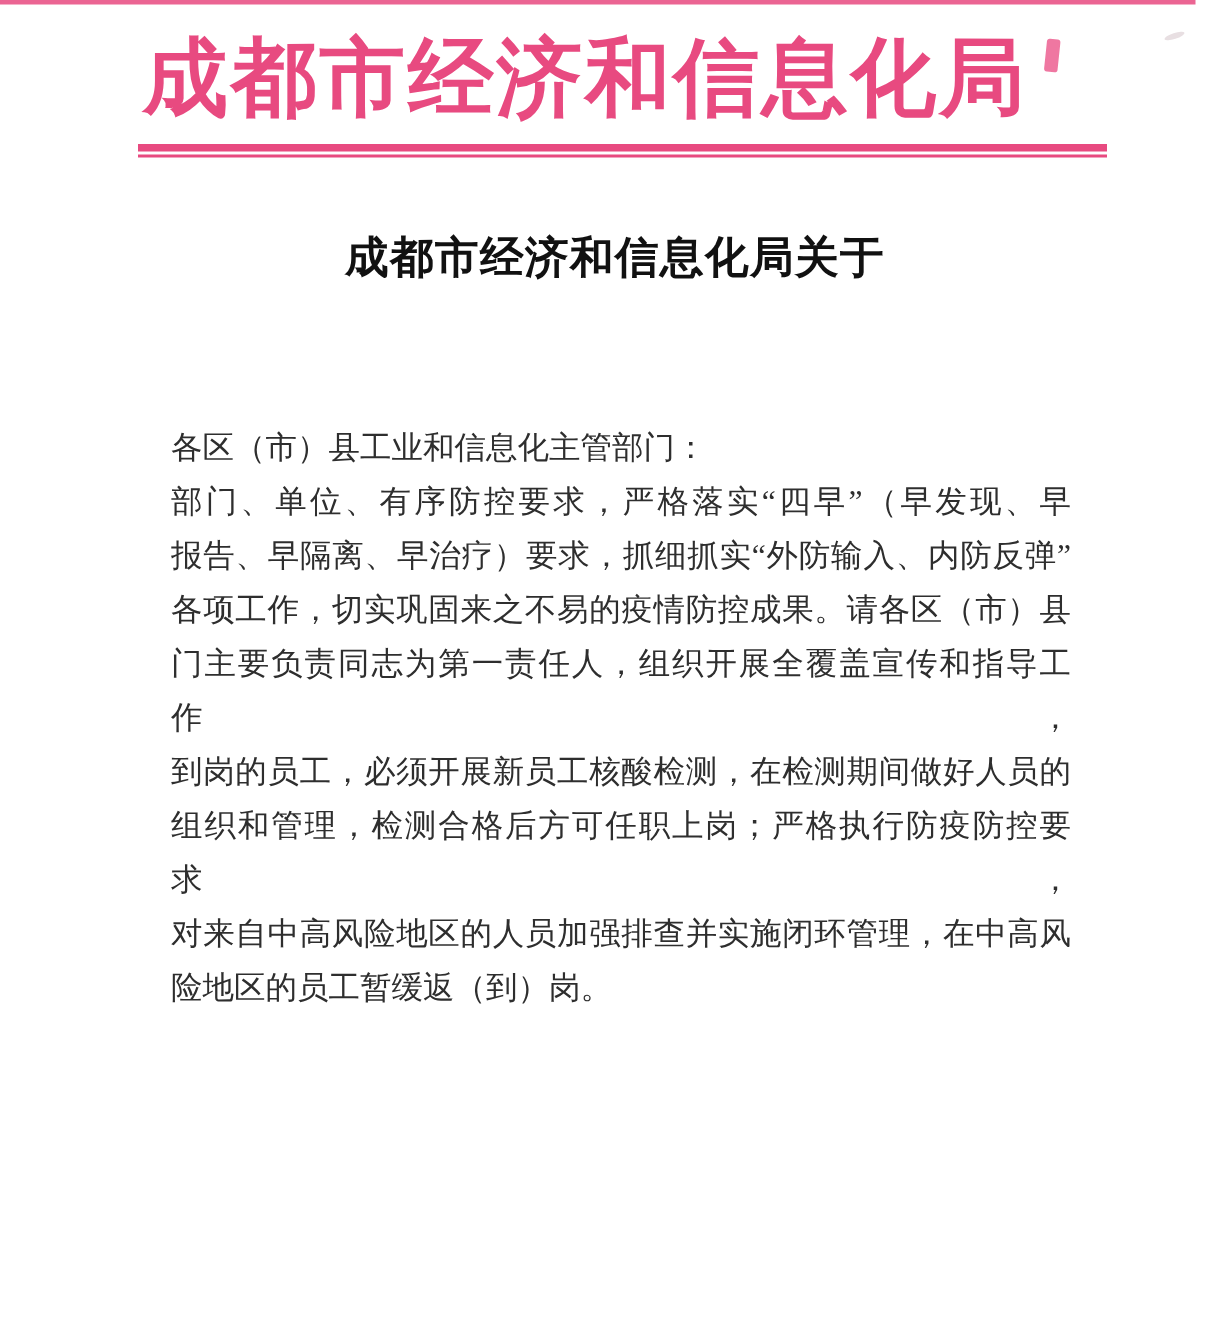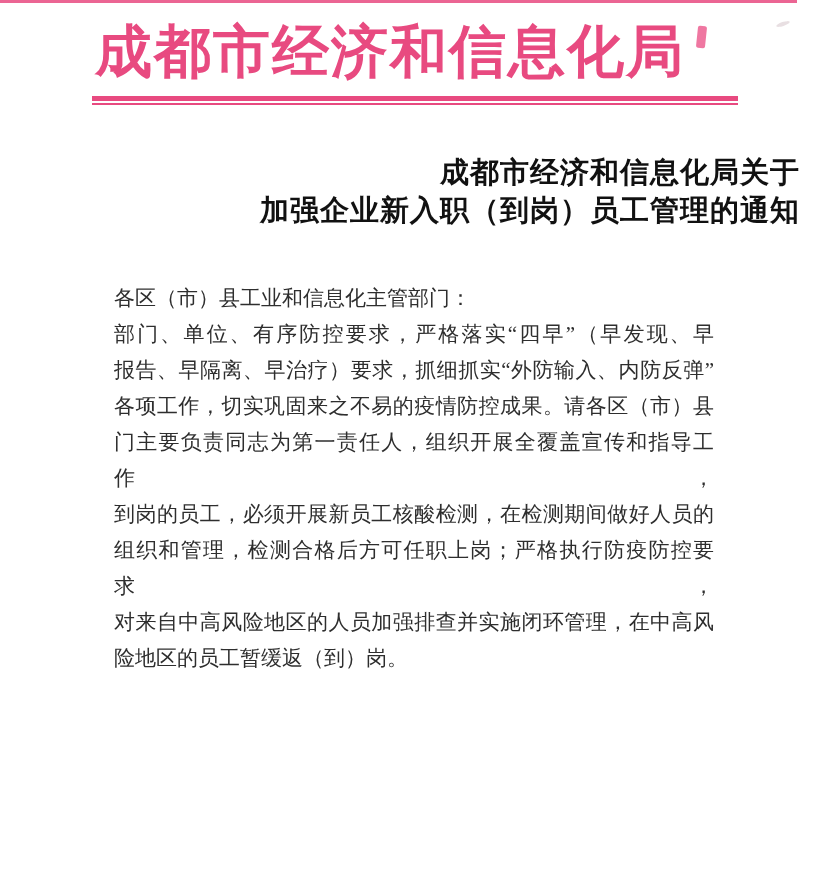--- a/index.html
+++ b/index.html
@@ -35,21 +35,21 @@
     position:absolute;left:697px;top:26px;width:9px;height:22px;
     background:#ec5f90;border-radius:2px;transform:rotate(6deg);opacity:.85;
   }
   .smudge-2{
     position:absolute;left:776px;top:22px;width:14px;height:4px;
     background:#d8c9ce;border-radius:50%;transform:rotate(-18deg);opacity:.6;
   }
   
   .doc-title{
     position:absolute;left:20px;top:153px;width:780px;
-    text-align:right;
+    text-align:center;
     color:#111111;
     font-size:29px;font-weight:bold;
     line-height:38px;
     letter-spacing:1px;
   }
   
   .body-block{
     position:absolute;left:114px;top:280px;width:600px;
     color:#2e2e2e;
     font-size:21px;
@@ -89,21 +89,20 @@
 
   <div class="top-hairline"></div>
   <div class="letterhead">成都市经济和信息化局</div>
   <div class="rule-thick"></div>
   <div class="rule-thin"></div>
   <div class="smudge-1"></div>
   <div class="smudge-2"></div>
 
   <div class="doc-title">
     <div>成都市经济和信息化局关于</div>
-    <div>加强企业新入职（到岗）员工管理的通知</div>
   </div>
 
   <div class="body-block">
     <div class="line">各区（市）县工业和信息化主管部门：</div>
     <div class="line fill">部门、单位、有序防控要求，严格落实“四早”（早发现、早</div>
     <div class="line fill">报告、早隔离、早治疗）要求，抓细抓实“外防输入、内防反弹”</div>
     <div class="line fill">各项工作，切实巩固来之不易的疫情防控成果。请各区（市）县</div>
     <div class="line fill">门主要负责同志为第一责任人，组织开展全覆盖宣传和指导工作，</div>
     <div class="line fill">到岗的员工，必须开展新员工核酸检测，在检测期间做好人员的</div>
     <div class="line fill">组织和管理，检测合格后方可任职上岗；严格执行防疫防控要求，</div>

